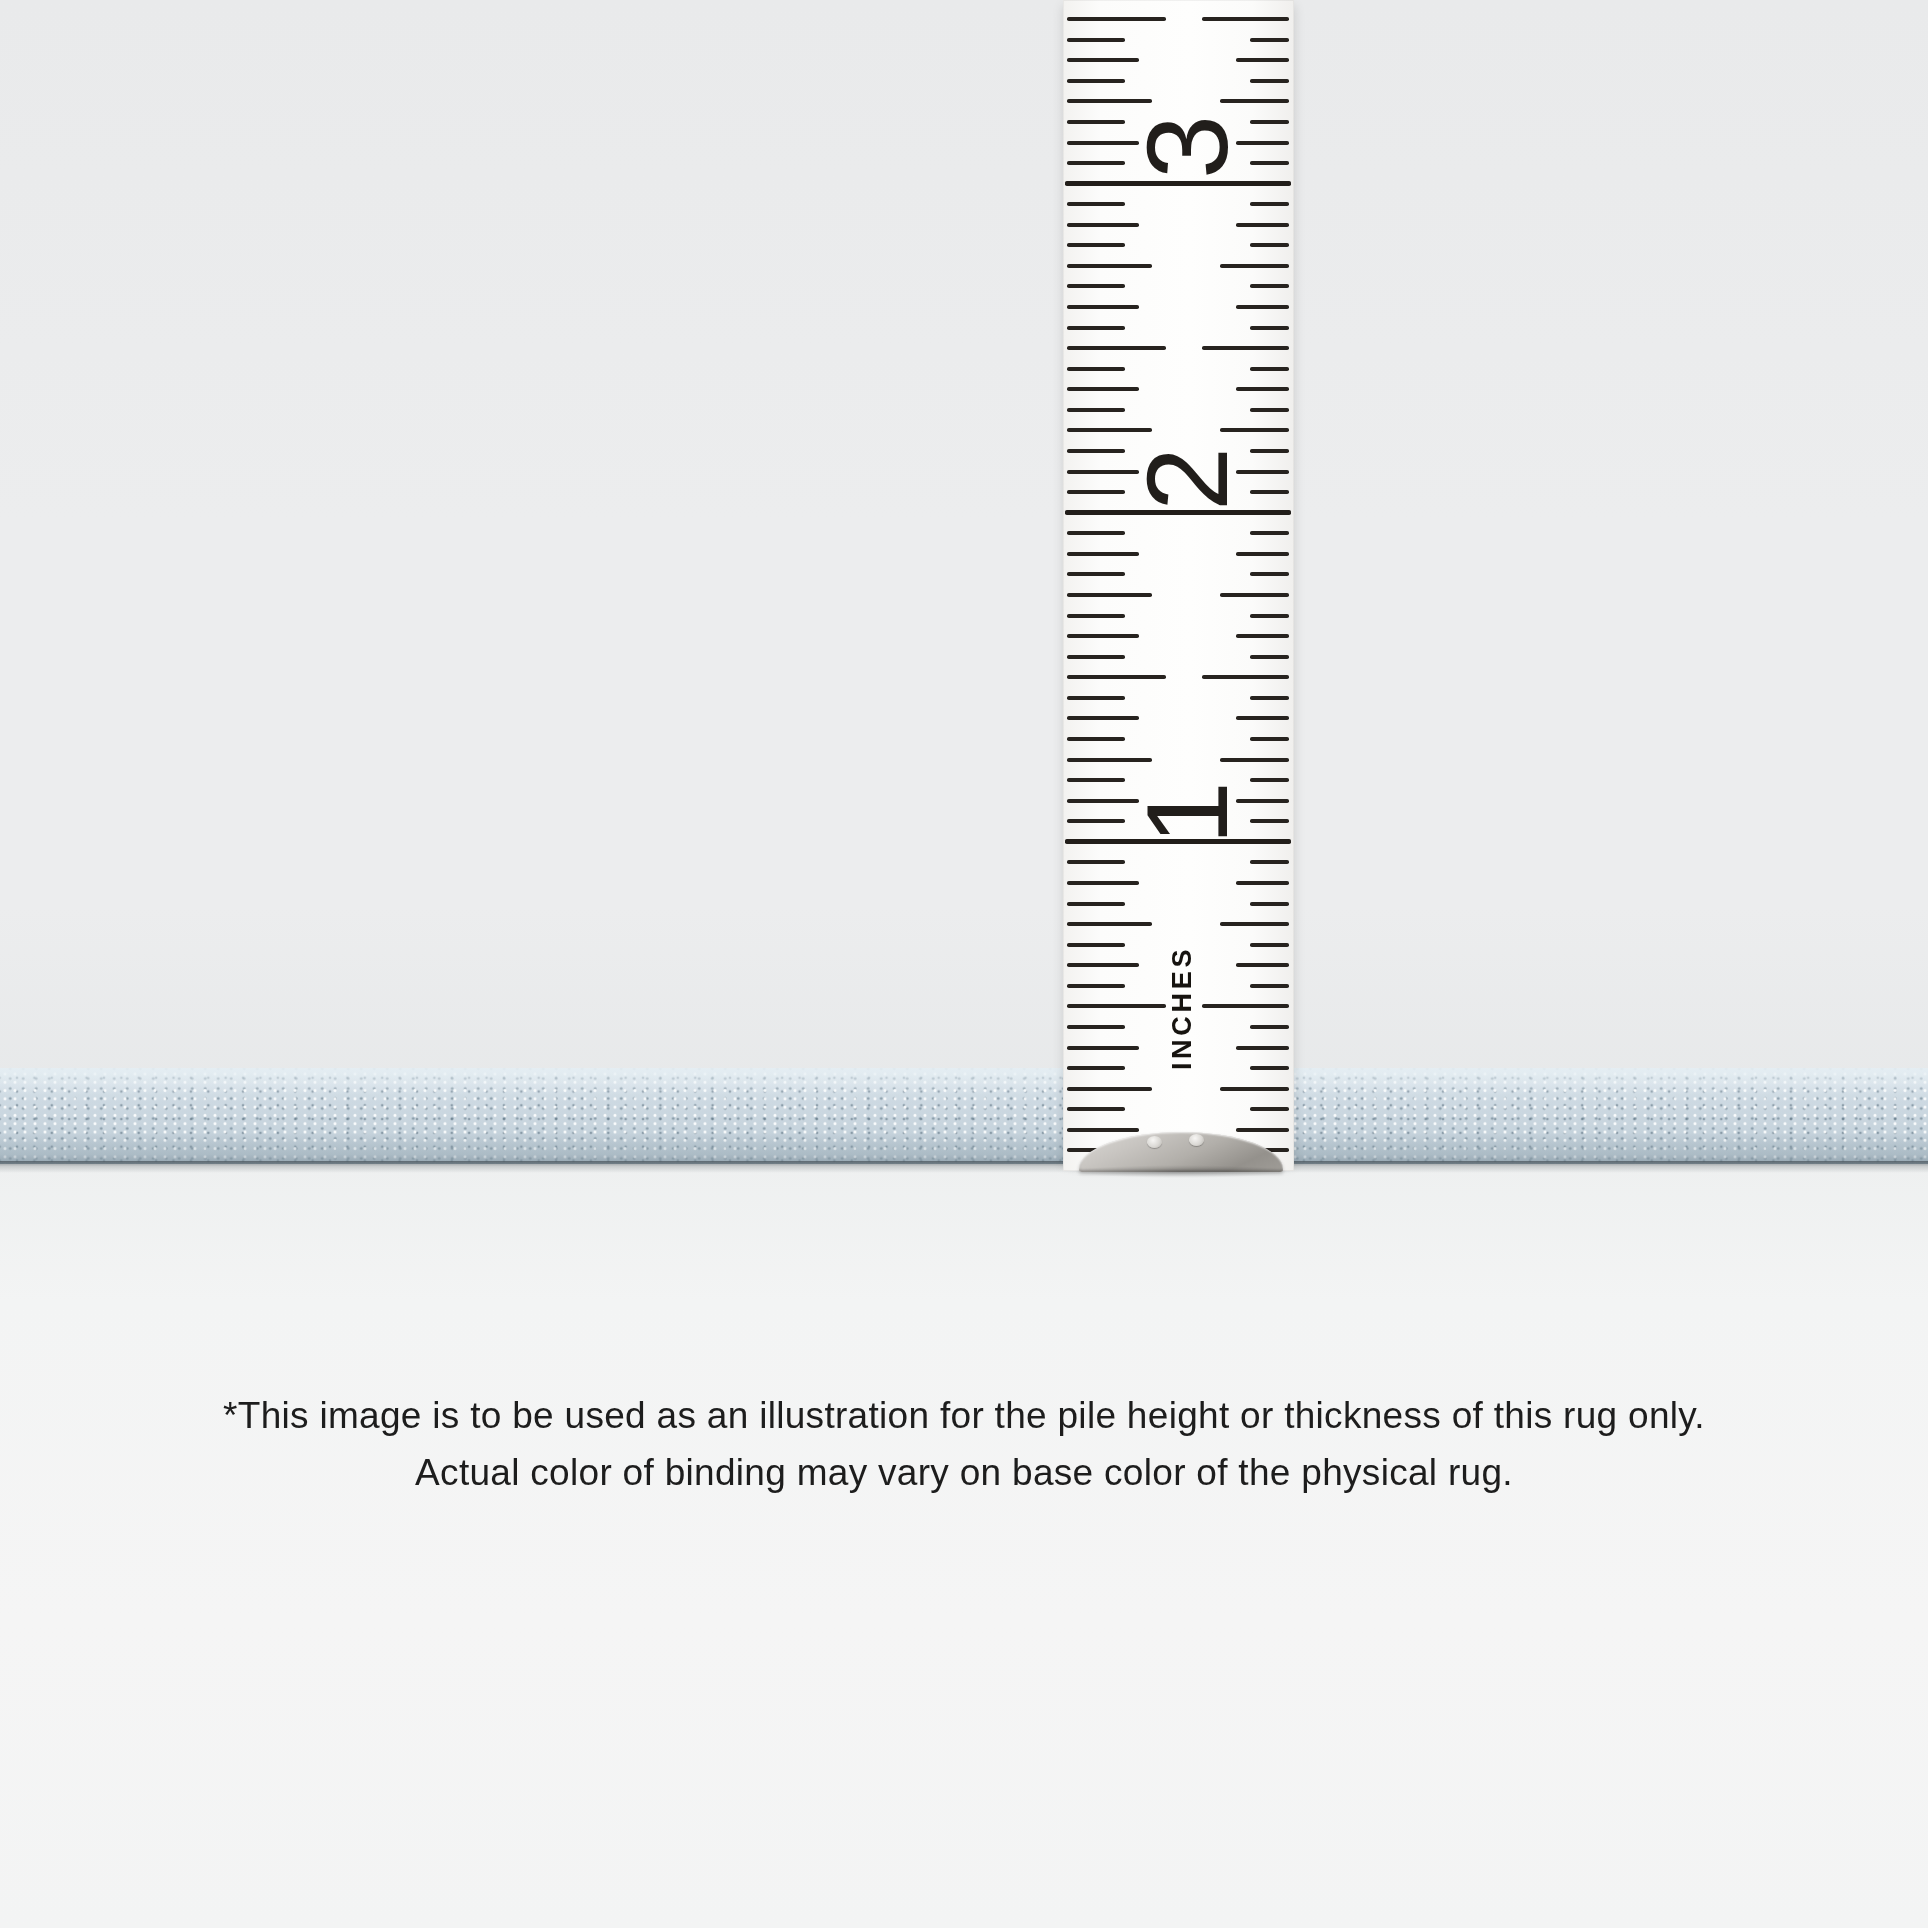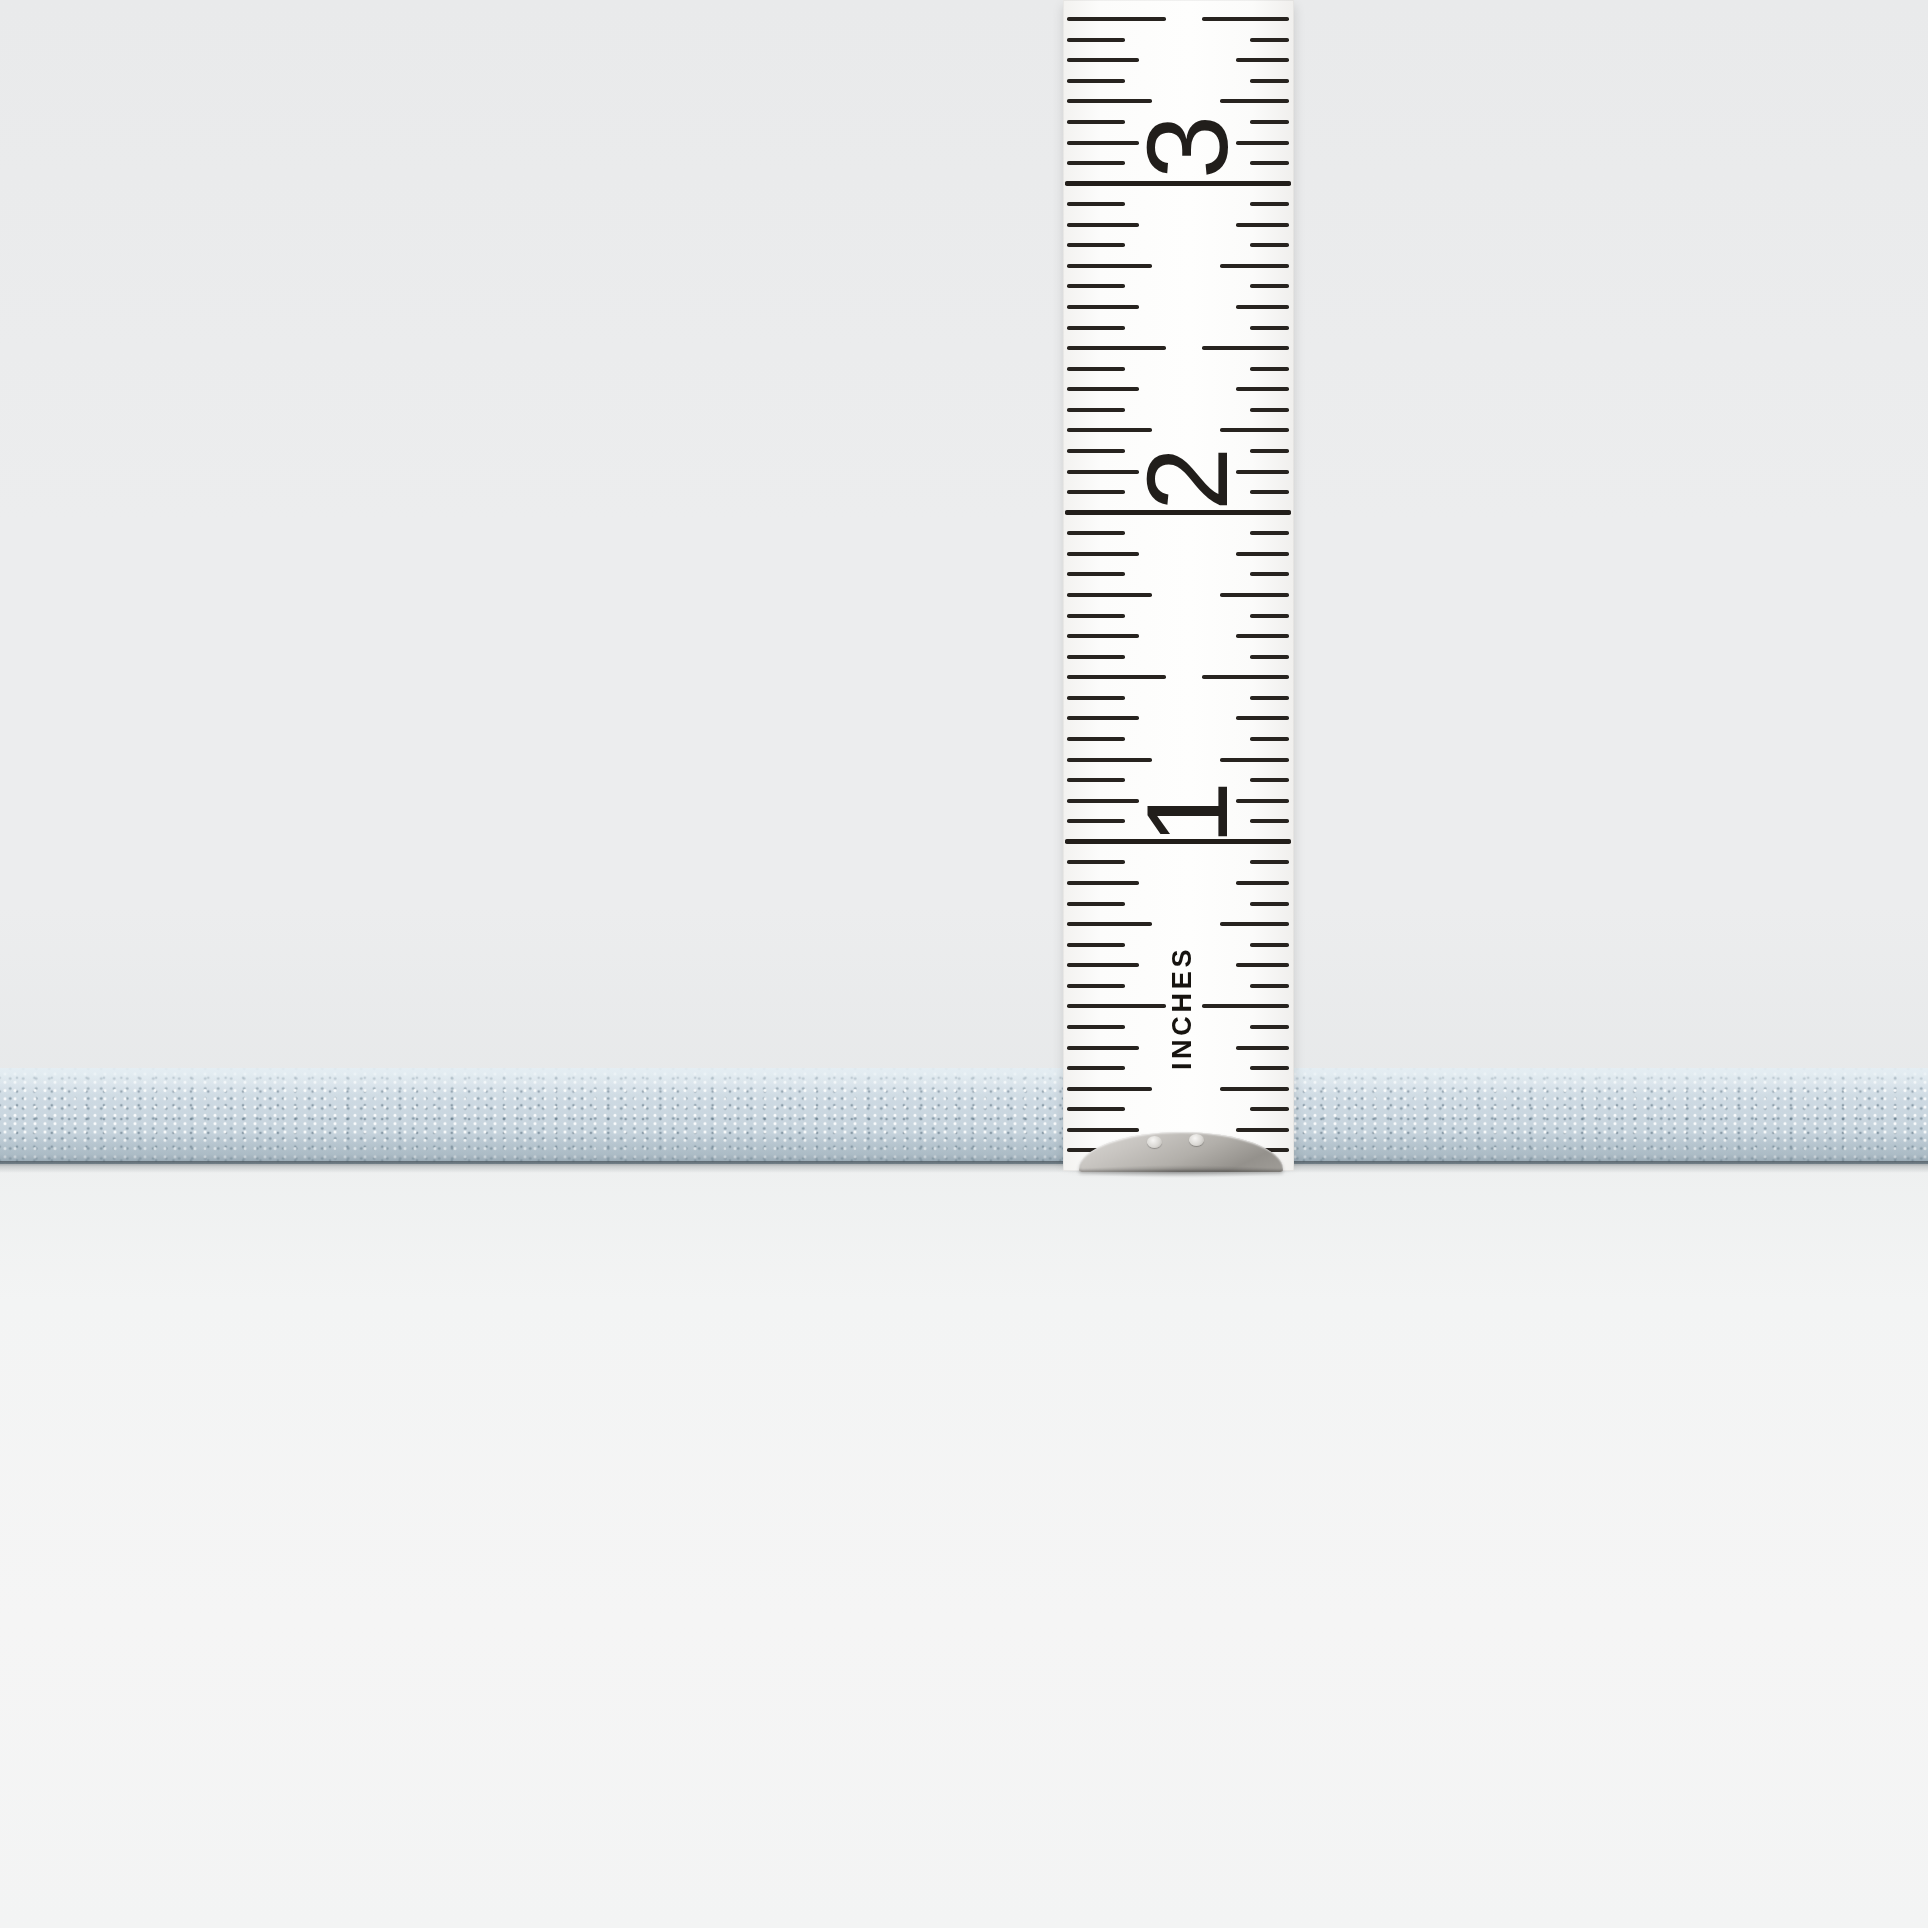--- a/index.html
+++ b/index.html
@@ -206,16 +206,18 @@
 
     <div class="metal-tip">
       <div class="rivet r1"></div>
       <div class="rivet r2"></div>
     </div>
   </div>
 
   <div class="tip-shadow"></div>
 
   <div class="caption">
+    <p>*This image is to be used as an illustration for the pile height or thickness of this rug only.</p>
+    <p>Actual color of binding may vary on base color of the physical rug.</p>
   </div>
 
 </div>
 
 
 </body></html>

